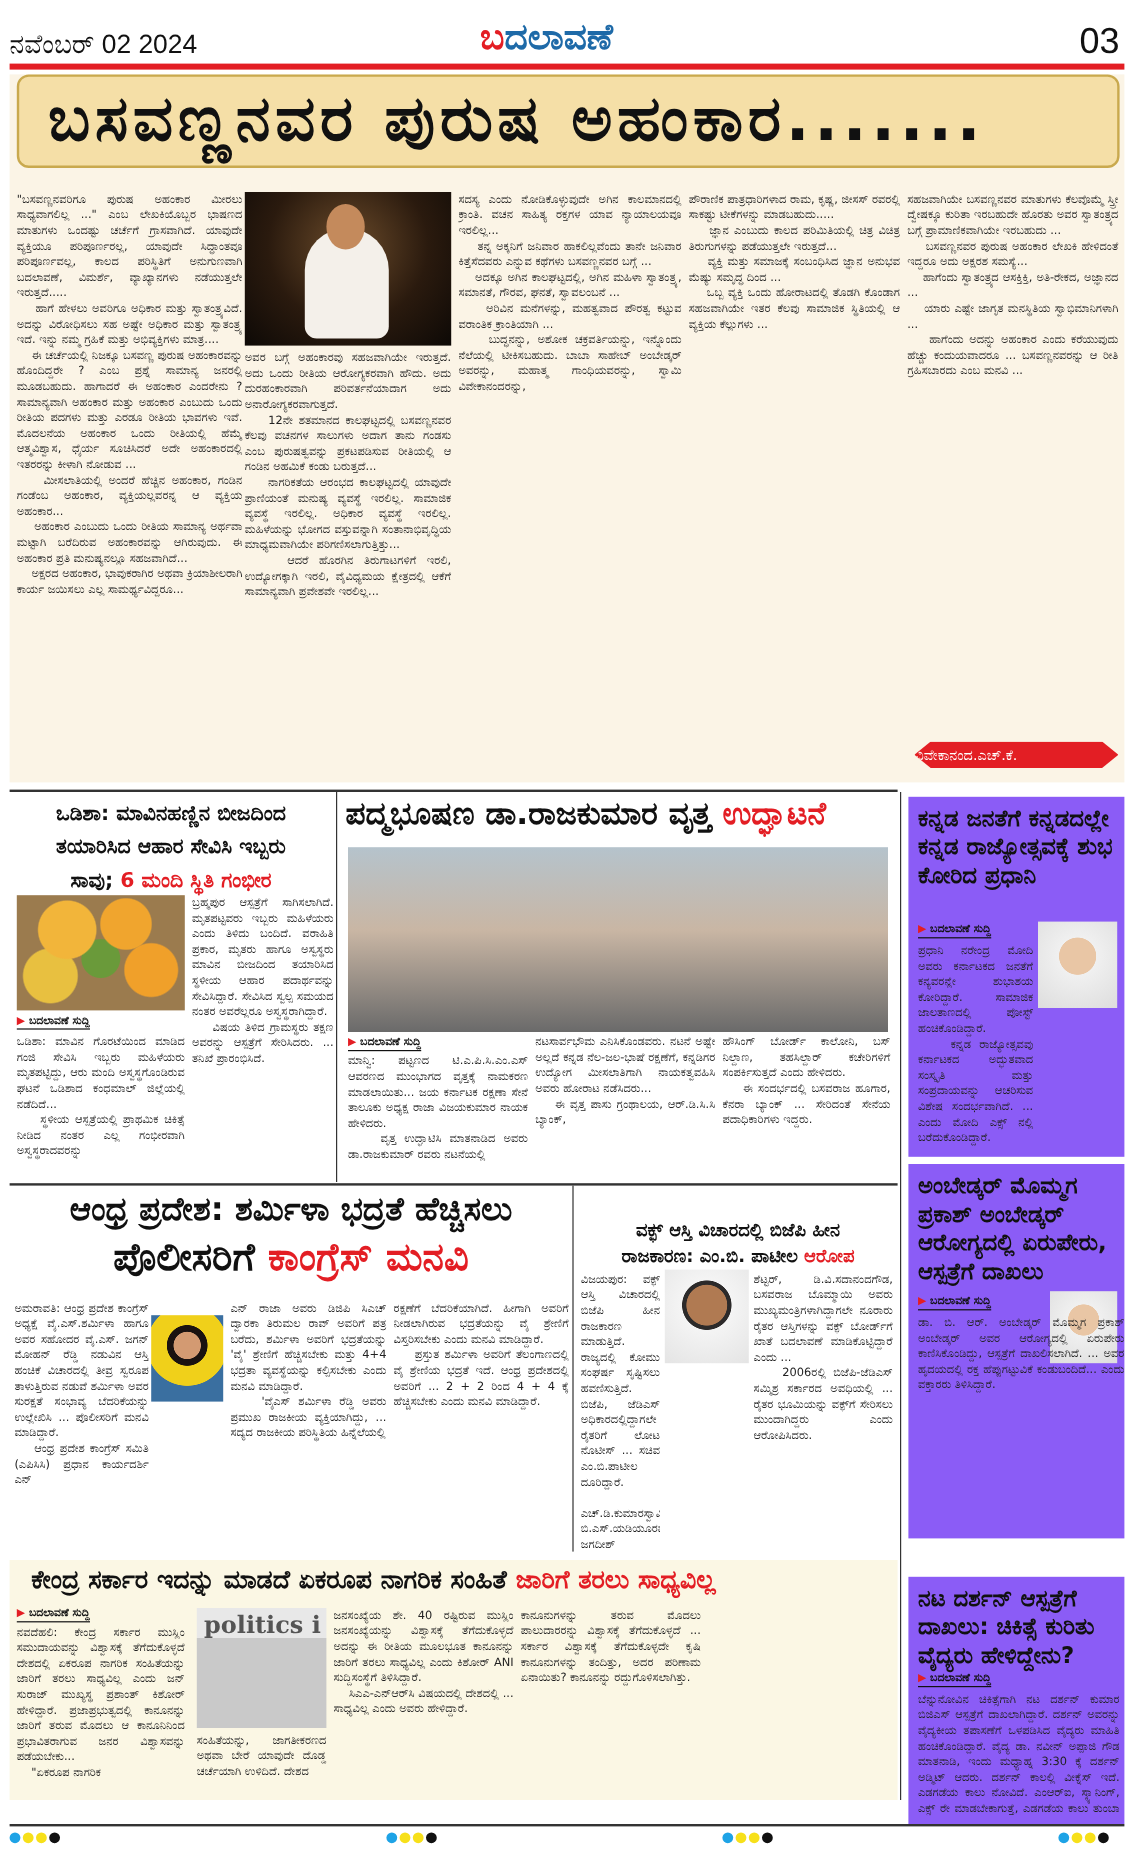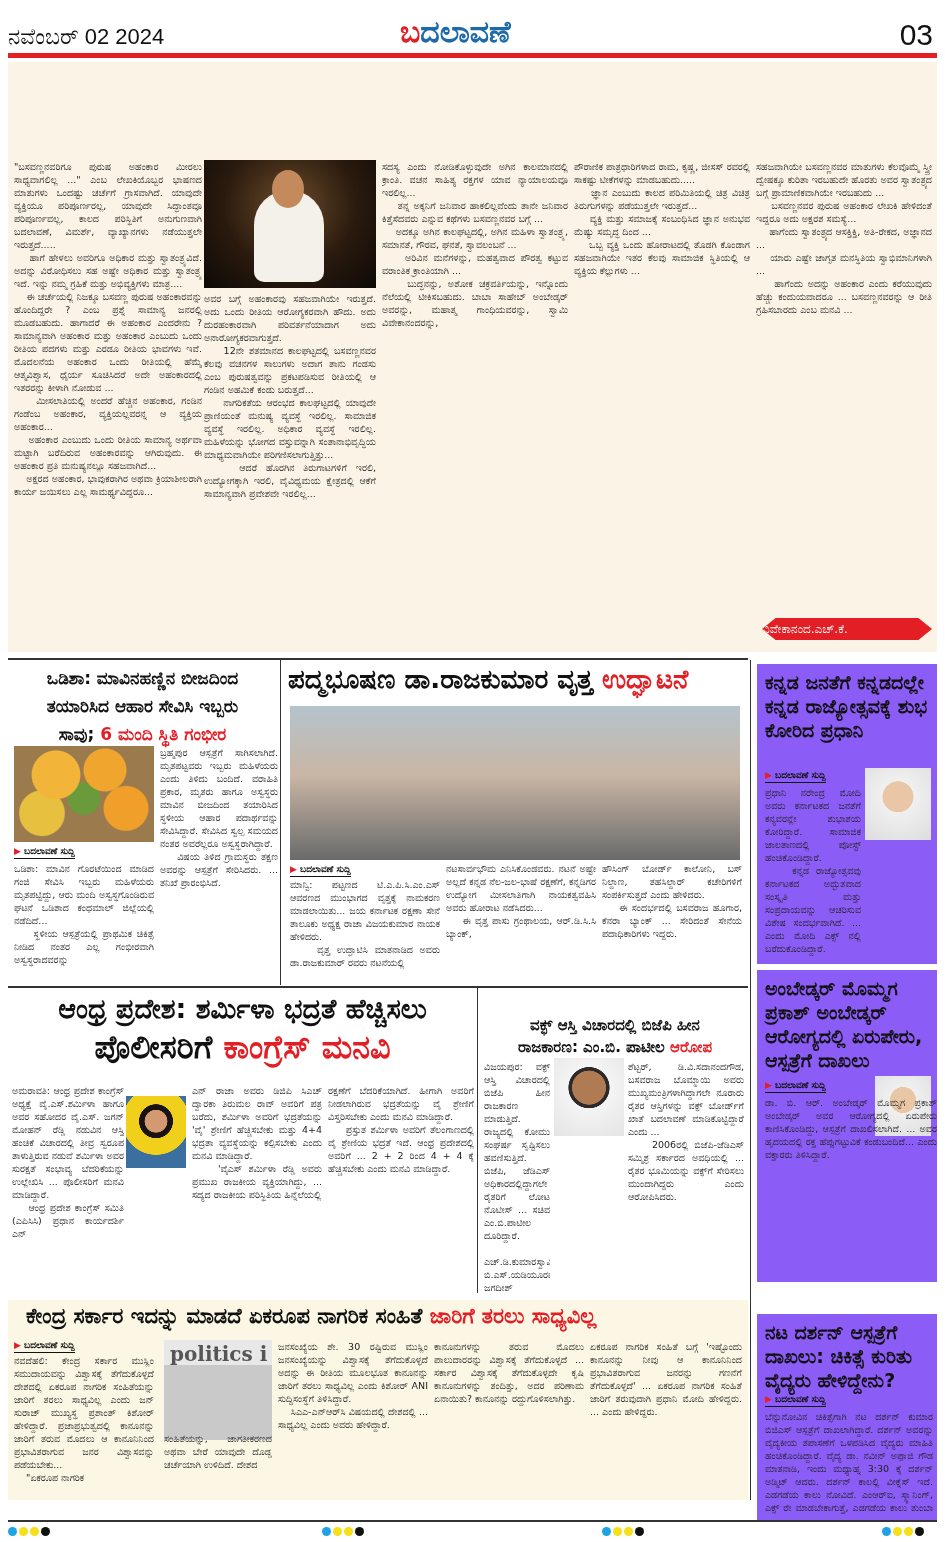--- a/index.html
+++ b/index.html
@@ -41,20 +41,23 @@
 <body>
 
 <div class="masthead">
   <div class="mh-date">ನವೆಂಬರ್ 02  2024</div>
   <div class="mh-logo"><span class="first">ಬ</span><span>ದಲಾವಣೆ</span></div>
   <div class="mh-page">03</div>
   <div class="mh-rule"></div>
 </div>
 
 <div class="lead">
+  <div class="lead-head">
+    <h1>ಬಸವಣ್ಣನವರ ಪುರುಷ ಅಹಂಕಾರ.......</h1>
+  </div>
   <div class="col" style="left:6px;top:98px;width:188px;height:480px">"ಬಸವಣ್ಣನವರಿಗೂ ಪುರುಷ ಅಹಂಕಾರ ಮೀರಲು ಸಾಧ್ಯವಾಗಲಿಲ್ಲ ..." ಎಂಬ ಲೇಖಕಿಯೊಬ್ಬರ ಭಾಷಣದ ಮಾತುಗಳು ಒಂದಷ್ಟು ಚರ್ಚೆಗೆ ಗ್ರಾಸವಾಗಿದೆ. ಯಾವುದೇ ವ್ಯಕ್ತಿಯೂ ಪರಿಪೂರ್ಣರಲ್ಲ, ಯಾವುದೇ ಸಿದ್ಧಾಂತವೂ ಪರಿಪೂರ್ಣವಲ್ಲ, ಕಾಲದ ಪರಿಸ್ಥಿತಿಗೆ ಅನುಗುಣವಾಗಿ ಬದಲಾವಣೆ, ವಿಮರ್ಶೆ, ವ್ಯಾಖ್ಯಾನಗಳು ನಡೆಯುತ್ತಲೇ ಇರುತ್ತದೆ.....
     ಹಾಗೆ ಹೇಳಲು ಅವರಿಗೂ ಅಧಿಕಾರ ಮತ್ತು ಸ್ವಾತಂತ್ರ್ಯವಿದೆ. ಅದನ್ನು ವಿರೋಧಿಸಲು ಸಹ ಅಷ್ಟೇ ಅಧಿಕಾರ ಮತ್ತು ಸ್ವಾತಂತ್ರ್ಯ ಇದೆ. ಇನ್ನು ನಮ್ಮ ಗ್ರಹಿಕೆ ಮತ್ತು ಅಭಿವ್ಯಕ್ತಿಗಳು ಮಾತ್ರ....
     ಈ ಚರ್ಚೆಯಲ್ಲಿ ನಿಜಕ್ಕೂ ಬಸವಣ್ಣ ಪುರುಷ ಅಹಂಕಾರವನ್ನು ಹೊಂದಿದ್ದರೇ ? ಎಂಬ ಪ್ರಶ್ನೆ ಸಾಮಾನ್ಯ ಜನರಲ್ಲಿ ಮೂಡಬಹುದು. ಹಾಗಾದರೆ ಈ ಅಹಂಕಾರ ಎಂದರೇನು ? ಸಾಮಾನ್ಯವಾಗಿ ಅಹಂಕಾರ ಮತ್ತು ಅಹಂಕಾರ ಎಂಬುದು ಒಂದು ರೀತಿಯ ಪದಗಳು ಮತ್ತು ಎರಡೂ ರೀತಿಯ ಭಾವಗಳು ಇವೆ. ಮೊದಲನೆಯ ಅಹಂಕಾರ ಒಂದು ರೀತಿಯಲ್ಲಿ ಹೆಮ್ಮೆ ಆತ್ಮವಿಶ್ವಾಸ, ಧೈರ್ಯ ಸೂಚಿಸಿದರೆ ಅದೇ ಅಹಂಕಾರದಲ್ಲಿ ಇತರರನ್ನು ಕೀಳಾಗಿ ನೋಡುವ ...
     ಮೀಸಲಾತಿಯಲ್ಲಿ ಅಂದರೆ ಹೆಚ್ಚಿನ ಅಹಂಕಾರ, ಗಂಡಿನ ಗಂಡೆಂಬ ಅಹಂಕಾರ, ವ್ಯಕ್ತಿಯಲ್ಲವರನ್ನ ಆ ವ್ಯಕ್ತಿಯ ಅಹಂಕಾರ...
     ಅಹಂಕಾರ ಎಂಬುದು ಒಂದು ರೀತಿಯ ಸಾಮಾನ್ಯ ಅರ್ಥವಾ ಮಟ್ಟಾಗಿ ಬರೆದಿರುವ ಅಹಂಕಾರವನ್ನು ಆಗಿರುವುದು. ಈ ಅಹಂಕಾರ ಪ್ರತಿ ಮನುಷ್ಯನಲ್ಲೂ ಸಹಜವಾಗಿದೆ...
     ಅಕ್ಷರದ ಅಹಂಕಾರ, ಭಾವುಕರಾಗಿರ ಅಥವಾ ಕ್ರಿಯಾಶೀಲರಾಗಿ ಕಾರ್ಯ ಜಯಿಸಲು ಎಲ್ಲ ಸಾಮರ್ಥ್ಯವಿದ್ದರೂ...</div>
   <div class="photo basava" style="left:196px;top:98px;width:172px;height:128px">
       <div class="fig"></div>
       <div class="face"></div>
     </div>
@@ -149,25 +152,24 @@
 </div>
 
 <div class="bottom-box">
   <div class="headline" style="left:18px;top:4px;font-size:21px"><span>ಕೇಂದ್ರ ಸರ್ಕಾರ ಇದನ್ನು ಮಾಡದೆ ಏಕರೂಪ ನಾಗರಿಕ ಸಂಹಿತೆ</span> <span class="red">ಜಾರಿಗೆ ತರಲು ಸಾಧ್ಯವಿಲ್ಲ</span></div>
   <div class="tag" style="left:6px;top:40px">ಬದಲಾವಣೆ ಸುದ್ದಿ</div>
   <div class="col" style="left:6px;top:54px;width:140px;height:146px">ನವದೆಹಲಿ: ಕೇಂದ್ರ ಸರ್ಕಾರ ಮುಸ್ಲಿಂ ಸಮುದಾಯವನ್ನು ವಿಶ್ವಾಸಕ್ಕೆ ತೆಗೆದುಕೊಳ್ಳದೆ ದೇಶದಲ್ಲಿ ಏಕರೂಪ ನಾಗರಿಕ ಸಂಹಿತೆಯನ್ನು ಜಾರಿಗೆ ತರಲು ಸಾಧ್ಯವಿಲ್ಲ ಎಂದು ಜನ್ ಸುರಾಜ್ ಮುಖ್ಯಸ್ಥ ಪ್ರಶಾಂತ್ ಕಿಶೋರ್ ಹೇಳಿದ್ದಾರೆ. ಪ್ರಜಾಪ್ರಭುತ್ವದಲ್ಲಿ ಕಾನೂನನ್ನು ಜಾರಿಗೆ ತರುವ ಮೊದಲು ಆ ಕಾನೂನಿನಿಂದ ಪ್ರಭಾವಿತರಾಗುವ ಜನರ ವಿಶ್ವಾಸವನ್ನು ಪಡೆಯಬೇಕು...
     "ಏಕರೂಪ ನಾಗರಿಕ</div>
   <div class="photo pk" style="left:156px;top:40px;width:108px;height:100px">
       <span style="position:absolute;left:6px;top:2px;font-family:'DejaVu Serif',serif;font-size:20px;font-weight:bold;color:#555">politics i</span>
     </div>
-  <div class="col" style="left:156px;top:132px;width:108px;height:56px">ಸಂಹಿತೆಯನ್ನು, ಜಾಗತೀಕರಣದ ಅಥವಾ ಬೇರೆ ಯಾವುದೇ ದೊಡ್ಡ ಚರ್ಚೆಯಾಗಿ ಉಳಿದಿದೆ. ದೇಶದ</div>
-  <div class="col" style="left:270px;top:40px;width:150px;height:160px">ಜನಸಂಖ್ಯೆಯ ಶೇ. 30 ರಷ್ಟಿರುವ ಮುಸ್ಲಿಂ ಜನಸಂಖ್ಯೆಯನ್ನು ವಿಶ್ವಾಸಕ್ಕೆ ತೆಗೆದುಕೊಳ್ಳದೆ ಅದನ್ನು ಈ ರೀತಿಯ ಮೂಲಭೂತ ಕಾನೂನನ್ನು ಜಾರಿಗೆ ತರಲು ಸಾಧ್ಯವಿಲ್ಲ ಎಂದು ಕಿಶೋರ್ ANI ಸುದ್ದಿಸಂಸ್ಥೆಗೆ ತಿಳಿಸಿದ್ದಾರೆ.
+  <div class="col" style="left:156px;top:144px;width:108px;height:56px">ಸಂಹಿತೆಯನ್ನು, ಜಾಗತೀಕರಣದ ಅಥವಾ ಬೇರೆ ಯಾವುದೇ ದೊಡ್ಡ ಚರ್ಚೆಯಾಗಿ ಉಳಿದಿದೆ. ದೇಶದ</div>
+  <div class="col" style="left:270px;top:40px;width:150px;height:160px">ಜನಸಂಖ್ಯೆಯ ಶೇ. 40 ರಷ್ಟಿರುವ ಮುಸ್ಲಿಂ ಜನಸಂಖ್ಯೆಯನ್ನು ವಿಶ್ವಾಸಕ್ಕೆ ತೆಗೆದುಕೊಳ್ಳದೆ ಅದನ್ನು ಈ ರೀತಿಯ ಮೂಲಭೂತ ಕಾನೂನನ್ನು ಜಾರಿಗೆ ತರಲು ಸಾಧ್ಯವಿಲ್ಲ ಎಂದು ಕಿಶೋರ್ ANI ಸುದ್ದಿಸಂಸ್ಥೆಗೆ ತಿಳಿಸಿದ್ದಾರೆ.
     ಸಿಎಎ-ಎನ್‌ಆರ್‌ಸಿ ವಿಷಯದಲ್ಲಿ ದೇಶದಲ್ಲಿ ... ಸಾಧ್ಯವಿಲ್ಲ ಎಂದು ಅವರು ಹೇಳಿದ್ದಾರೆ.</div>
   <div class="col" style="left:426px;top:40px;width:150px;height:160px">ಕಾನೂನುಗಳನ್ನು ತರುವ ಮೊದಲು ಪಾಲುದಾರರನ್ನು ವಿಶ್ವಾಸಕ್ಕೆ ತೆಗೆದುಕೊಳ್ಳದೆ ... ಸರ್ಕಾರ ವಿಶ್ವಾಸಕ್ಕೆ ತೆಗೆದುಕೊಳ್ಳದೇ ಕೃಷಿ ಕಾನೂನುಗಳನ್ನು ತಂದಿತ್ತು, ಅದರ ಪರಿಣಾಮ ಏನಾಯಿತು? ಕಾನೂನನ್ನು ರದ್ದುಗೊಳಿಸಲಾಗಿತ್ತು.</div>
-  <div class="col" style="left:582px;top:40px;width:152px;height:160px">ಏಕರೂಪ ನಾಗರಿಕ ಸಂಹಿತೆ ಬಗ್ಗೆ 'ಇಷ್ಟೊಂದು ಕಾನೂನನ್ನು ನೀವು ಆ ಕಾನೂನಿನಿಂದ ಪ್ರಭಾವಿತರಾಗುವ ಜನರನ್ನು ಗಣನೆಗೆ ತೆಗೆದುಕೊಳ್ಳದೆ' ... ಏಕರೂಪ ನಾಗರಿಕ ಸಂಹಿತೆ ಜಾರಿಗೆ ತರುವುದಾಗಿ ಪ್ರಧಾನಿ ಮೋದಿ ಹೇಳಿದ್ದರು. ... ಎಂದು ಹೇಳಿದ್ದರು.</div>
 </div>
 
 <div class="sidebox" style="top:1314px;width:180px;height:206px">
   <h2>ನಟ ದರ್ಶನ್ ಆಸ್ಪತ್ರೆಗೆ ದಾಖಲು: ಚಿಕಿತ್ಸೆ ಕುರಿತು ವೈದ್ಯರು ಹೇಳಿದ್ದೇನು?</h2>
   <div class="tag" style="left:8px;top:80px">ಬದಲಾವಣೆ ಸುದ್ದಿ</div>
   <div class="col" style="left:8px;top:96px;width:168px;height:106px">ಬೆನ್ನುನೋವಿನ ಚಿಕಿತ್ಸೆಗಾಗಿ ನಟ ದರ್ಶನ್ ಕುಮಾರ ಬಿಜಿಎಸ್ ಆಸ್ಪತ್ರೆಗೆ ದಾಖಲಾಗಿದ್ದಾರೆ. ದರ್ಶನ್ ಅವರನ್ನು ವೈದ್ಯಕೀಯ ತಪಾಸಣೆಗೆ ಒಳಪಡಿಸಿದ ವೈದ್ಯರು ಮಾಹಿತಿ ಹಂಚಿಕೊಂಡಿದ್ದಾರೆ. ವೈದ್ಯ ಡಾ. ನವೀನ್ ಅಪ್ಪಾಜಿ ಗೌಡ ಮಾತನಾಡಿ, ಇಂದು ಮಧ್ಯಾಹ್ನ 3:30 ಕ್ಕೆ ದರ್ಶನ್ ಅಡ್ಮಿಟ್ ಆದರು. ದರ್ಶನ್ ಕಾಲಲ್ಲಿ ವೀಕ್ನೆಸ್ ಇದೆ. ಎಡಗಡೆಯ ಕಾಲು ನೋವಿದೆ. ಎಂಆರ್‌ಐ, ಸ್ಕ್ಯಾನಿಂಗ್, ಎಕ್ಸ್ ರೇ ಮಾಡಬೇಕಾಗುತ್ತೆ, ಎಡಗಡೆಯ ಕಾಲು ತುಂಬಾ ನೋವಿದೆ. ಬೆನ್ನುನೋವಿಗೆ ಸಂಬಂಧಿಸಿದಂತೆ ಪರೀಕ್ಷೆ ಮಾಡಬೇಕಾಗುತ್ತೆ. 48 ಗಂಟೆ ಬಳಿಕ ಒಟ್ಟಾರೆ ರಿಪೋರ್ಟ್ ಸಿಗಲಿದೆ. ಆಸ್ಪತ್ರೆಗೆ 24 ಗಂಟೆಗಳ ಕಾಲ ವೀಕ್ಷಣೆ ಎಂದು ತಿಳಿಸಿದರು.</div>
 </div>
 
 <div class="sep-h" style="left:8px;top:1520px;width:929px;height:2px"></div>
 

